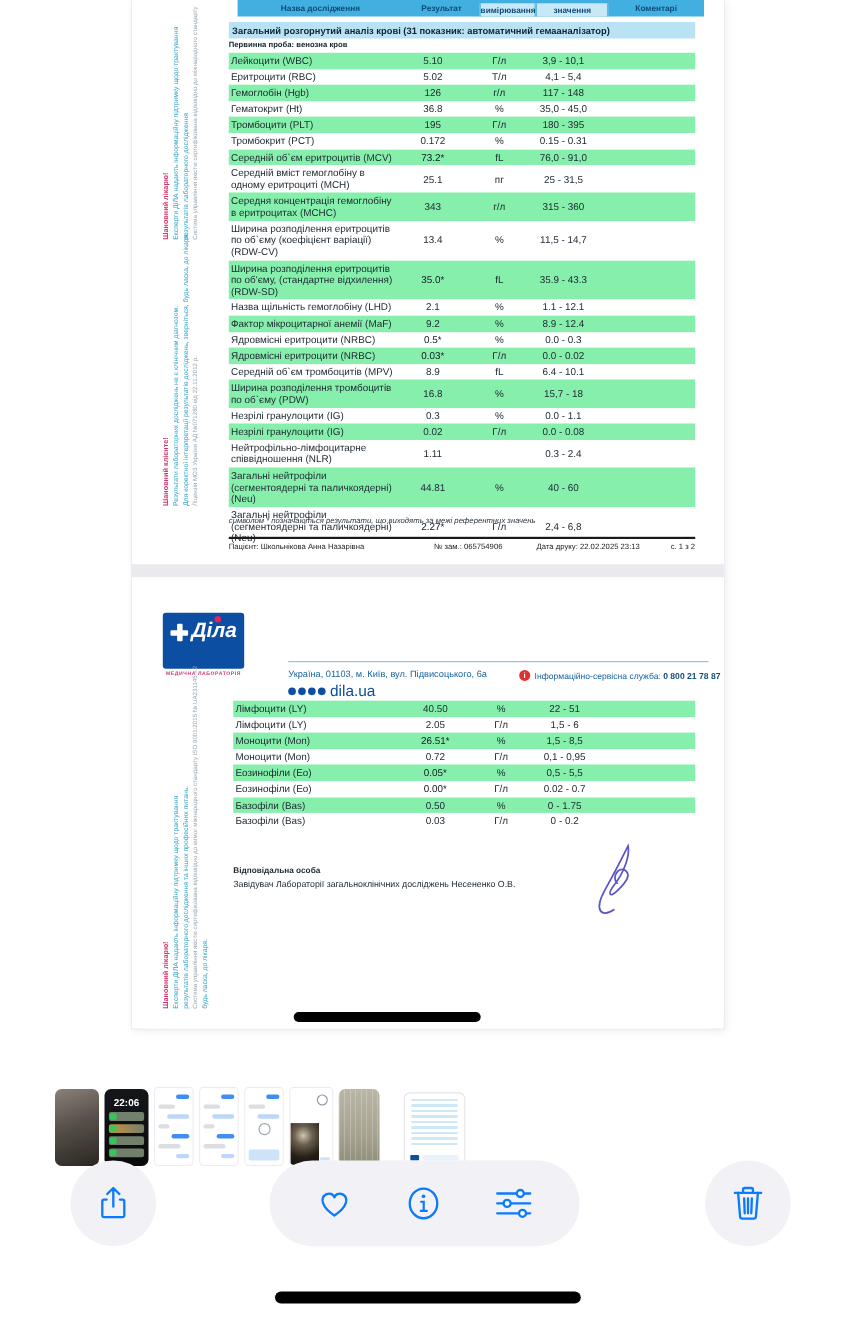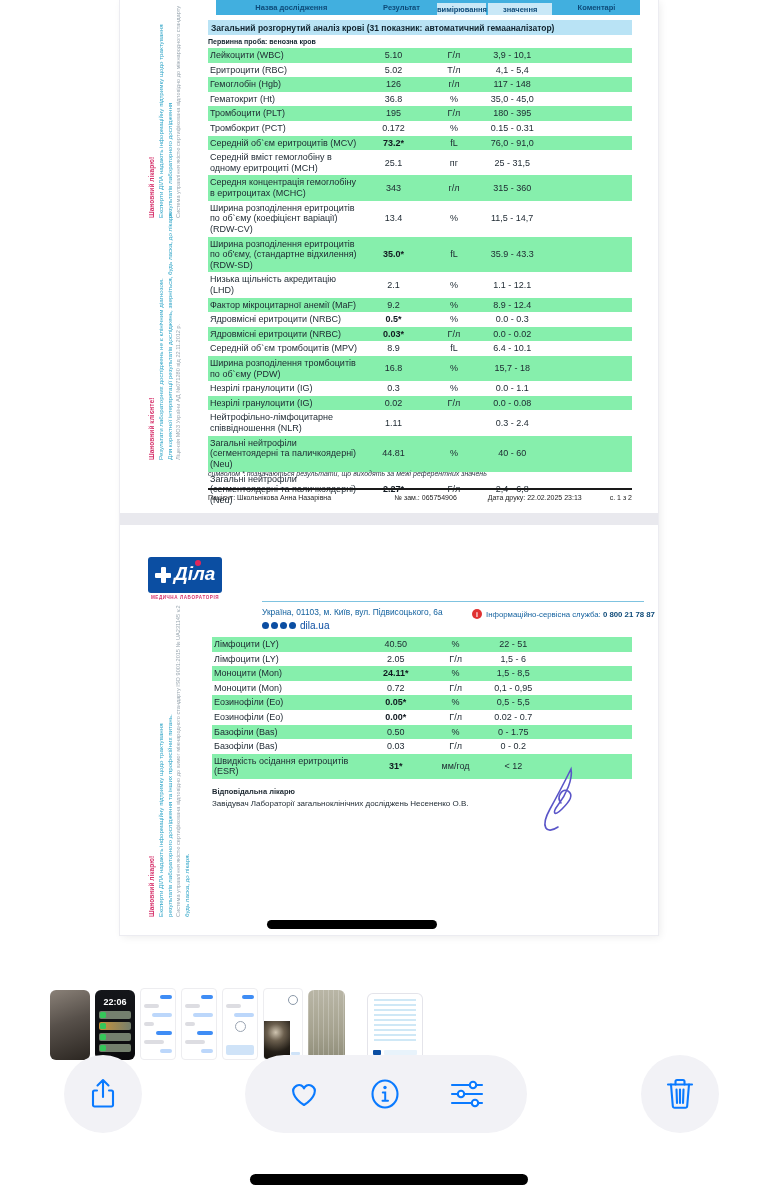--- a/index.html
+++ b/index.html
@@ -17,41 +17,41 @@
   .thead .sub{background:#c9e8f7;height:12px;align-self:end;display:flex;align-items:center;justify-content:center;border-left:1px solid #41afdf;border-right:1px solid #41afdf;}
   .section-band{position:absolute;left:88px;width:424px;top:20px;height:15px;background:#b9e3f5;display:flex;align-items:center;}
   .section-band span{font-size:8.5px;font-weight:bold;color:#10232e;padding-left:3px;}
   .proba{position:absolute;left:88px;top:38px;font-size:7px;font-weight:bold;color:#10232e;}
   .rows{position:absolute;left:88px;width:424px;top:48px;}
   .row{display:grid;grid-template-columns:35.5% 16.5% 12% 15.5% 20.5%;align-items:center;padding:2px 0;}
   .row.alt{background:#86efac;}
   .row .c{font-size:9px;color:#1c2730;line-height:1.18;}
   .row .name{padding-left:2px;}
   .row .val,.row .unit,.row .rng{text-align:center;}
-  .row .val.out{font-weight:bold;color:#10181f;}
+  .row .val.out{font-weight:normal;color:#10181f;}
   .footnote{position:absolute;left:88px;top:470px;font-size:7px;font-style:italic;color:#2a3540;}
   .rule{position:absolute;left:88px;width:424px;top:488px;border-top:2px solid #1a1a1a;}
   .p1footer{position:absolute;left:88px;width:424px;top:494px;display:flex;font-size:7px;color:#222;}
   .p1footer .f1{width:44%;}.p1footer .f2{width:22%;}.p1footer .f3{width:26%;}.p1footer .f4{width:8%;text-align:right;}
   
   .logo{position:absolute;left:28px;top:32px;width:78px;}
-  .logo .box{width:74px;height:36px;background:#0b4ea2;border-radius:3px;position:relative;color:#fff;}
+  .logo .box{width:74px;height:51px;background:#0b4ea2;border-radius:3px;position:relative;color:#fff;}
   .logo .cross{position:absolute;left:7px;top:10px;width:16px;height:16px;}
   .logo .cross:before{content:"";position:absolute;left:6px;top:0;width:5px;height:16px;background:#fff;border-radius:1px;}
   .logo .cross:after{content:"";position:absolute;left:0;top:6px;width:16px;height:5px;background:#fff;border-radius:1px;}
   .logo .word{position:absolute;left:26px;top:6px;font-size:19px;font-weight:bold;font-style:italic;}
   .logo .dot{position:absolute;left:47px;top:3px;width:6px;height:6px;background:#e0265a;border-radius:50%;}
   .logo .tag{margin-top:2px;font-size:4.6px;letter-spacing:0.12em;color:#d6336c;font-weight:bold;text-align:center;width:74px;}
   .p2title{position:absolute;left:142px;top:28px;width:380px;font-size:13.5px;font-weight:bold;color:#d40f4d;}
   .p2accr{position:absolute;left:142px;top:48px;width:382px;font-size:7.6px;color:#14629f;line-height:1.3;}
   .p2divider{position:absolute;left:142px;top:76px;width:382px;border-top:1px solid #7fc3e0;}
   .p2addr{position:absolute;left:142px;top:82px;width:210px;font-size:8.4px;color:#14629f;}
   .socials{position:absolute;left:142px;top:95px;display:flex;align-items:center;gap:2px;}
   .socials .dotico{width:7px;height:7px;border-radius:50%;background:#0b4ea2;}
-  .socials .site{font-size:10px;color:#0b4ea2;margin-left:2px;}
+  .socials .site{font-size:14px;color:#0b4ea2;margin-left:2px;}
   .infoservice{position:absolute;left:352px;top:84px;display:flex;align-items:center;gap:4px;}
   .infoservice .redi{width:10px;height:10px;border-radius:50%;background:#e03131;color:#fff;font-size:7px;font-weight:bold;display:flex;align-items:center;justify-content:center;}
   .infoservice .t{font-size:7.8px;color:#14629f;}
   .infoservice .ph{font-weight:bold;color:#0d4a78;}
   #page2 .rows{top:112px;left:92px;}
   #page2 .tbl2rows{width:420px;}
   .resp{position:absolute;left:92px;top:262px;}
   .resp .l1{font-size:7.5px;font-weight:bold;color:#1c2730;}
   .resp .l2{font-size:8px;color:#1c2730;margin-top:3px;}
   .sig{position:absolute;left:408px;top:240px;}
@@ -185,21 +185,21 @@
           <div class="c"></div>
         </div>
         <div class="row alt">
           <div class="c name">Ширина розподілення еритроцитів по об'єму, (стандартне відхилення) (RDW-SD)</div>
           <div class="c val out">35.0*</div>
           <div class="c unit">fL</div>
           <div class="c rng">35.9 - 43.3</div>
           <div class="c"></div>
         </div>
         <div class="row">
-          <div class="c name">Низька щільність акредитацію (LHD)</div>
+          <div class="c name">Назва щільність гемоглобіну (LHD)</div>
           <div class="c val">2.1</div>
           <div class="c unit">%</div>
           <div class="c rng">1.1 - 12.1</div>
           <div class="c"></div>
         </div>
         <div class="row alt">
           <div class="c name">Фактор мікроцитарної анемії (MaF)</div>
           <div class="c val">9.2</div>
           <div class="c unit">%</div>
           <div class="c rng">8.9 - 12.4</div>
@@ -326,21 +326,21 @@
         </div>
         <div class="row">
           <div class="c name">Лімфоцити (LY)</div>
           <div class="c val">2.05</div>
           <div class="c unit">Г/л</div>
           <div class="c rng">1,5 - 6</div>
           <div class="c"></div>
         </div>
         <div class="row alt">
           <div class="c name">Моноцити (Mon)</div>
-          <div class="c val out">24.11*</div>
+          <div class="c val out">26.51*</div>
           <div class="c unit">%</div>
           <div class="c rng">1,5 - 8,5</div>
           <div class="c"></div>
         </div>
         <div class="row">
           <div class="c name">Моноцити (Mon)</div>
           <div class="c val">0.72</div>
           <div class="c unit">Г/л</div>
           <div class="c rng">0,1 - 0,95</div>
           <div class="c"></div>
@@ -366,30 +366,23 @@
           <div class="c rng">0 - 1.75</div>
           <div class="c"></div>
         </div>
         <div class="row">
           <div class="c name">Базофіли (Bas)</div>
           <div class="c val">0.03</div>
           <div class="c unit">Г/л</div>
           <div class="c rng">0 - 0.2</div>
           <div class="c"></div>
         </div>
-        <div class="row alt">
-          <div class="c name">Швидкість осідання еритроцитів (ESR)</div>
-          <div class="c val out">31*</div>
-          <div class="c unit">мм/год</div>
-          <div class="c rng">&lt; 12</div>
-          <div class="c"></div>
-        </div>
       </div>
     <div class="resp">
-      <div class="l1">Відповідальна лікарю</div>
+      <div class="l1">Відповідальна особа</div>
       <div class="l2">Завідувач Лабораторії загальноклінічних досліджень Несененко О.В.</div>
     </div>
     <svg class="sig" width="58" height="70" viewBox="0 0 58 70">
       <path d="M30 62 C 18 70, 12 62, 22 44 C 32 26, 40 10, 43 4 C 45 14, 38 30, 30 40 C 24 48, 26 52, 34 44 C 42 36, 46 30, 40 26 C 34 23, 28 32, 33 38" fill="none" stroke="#5a55c8" stroke-width="1.6" stroke-linecap="round"></path>
     </svg>
     <div class="photo-homebar"></div>
     <div class="vblock" id="vb3" style="left:28px;top:392px;">
         <div class="ln red">Шановний лікарю!</div>
         <div class="ln teal">Експерти ДІЛА надають інформаційну підтримку щодо трактування</div>
         <div class="ln teal">результатів лабораторного дослідження та інших професійних питань.</div>

